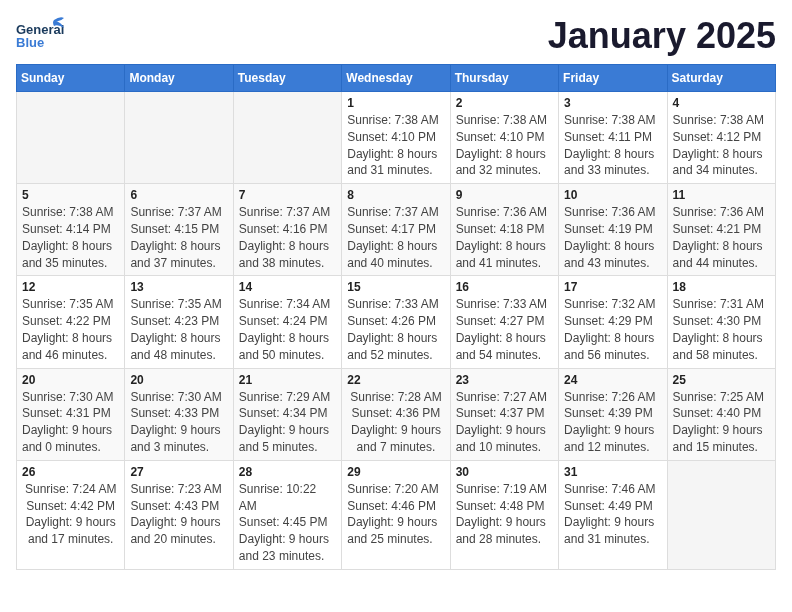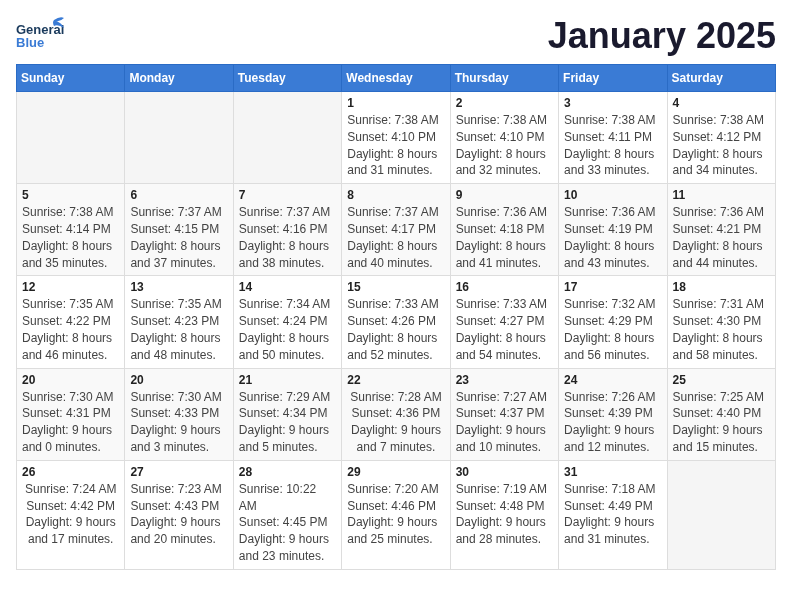--- a/index.html
+++ b/index.html
@@ -295,20 +295,20 @@
 Daylight: 9 hours and 25 minutes.</div>
         </td>
         <td>
           <span class="day-number">30</span>
           <div class="day-info" style="white-space: pre-line;">Sunrise: 7:19 AM
 Sunset: 4:48 PM
 Daylight: 9 hours and 28 minutes.</div>
         </td>
         <td>
           <span class="day-number">31</span>
-          <div class="day-info" style="white-space: pre-line;">Sunrise: 7:18 AM
+          <div class="day-info" style="white-space: pre-line;">Sunrise: 7:46 AM
 Sunset: 4:49 PM
 Daylight: 9 hours and 31 minutes.</div>
         </td>
         <td class="empty-cell"></td>
       </tr>
     </tbody>
 </table>
 
 </body></html>

